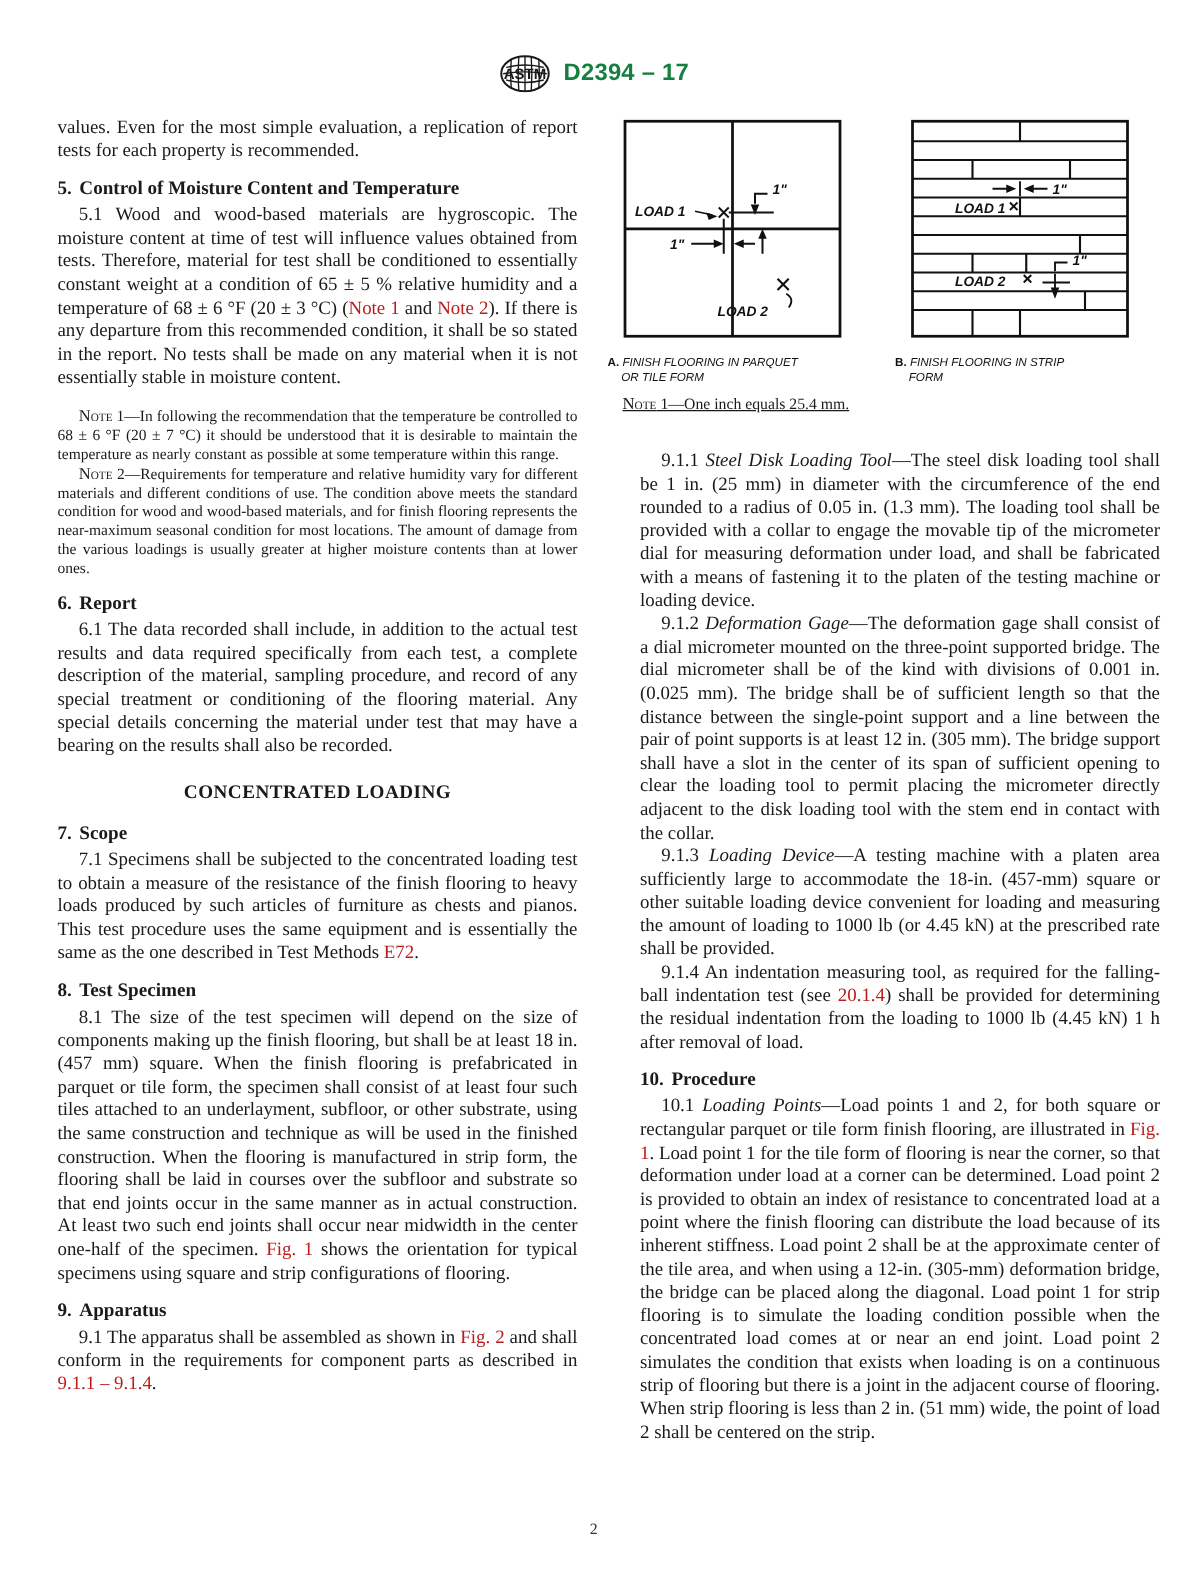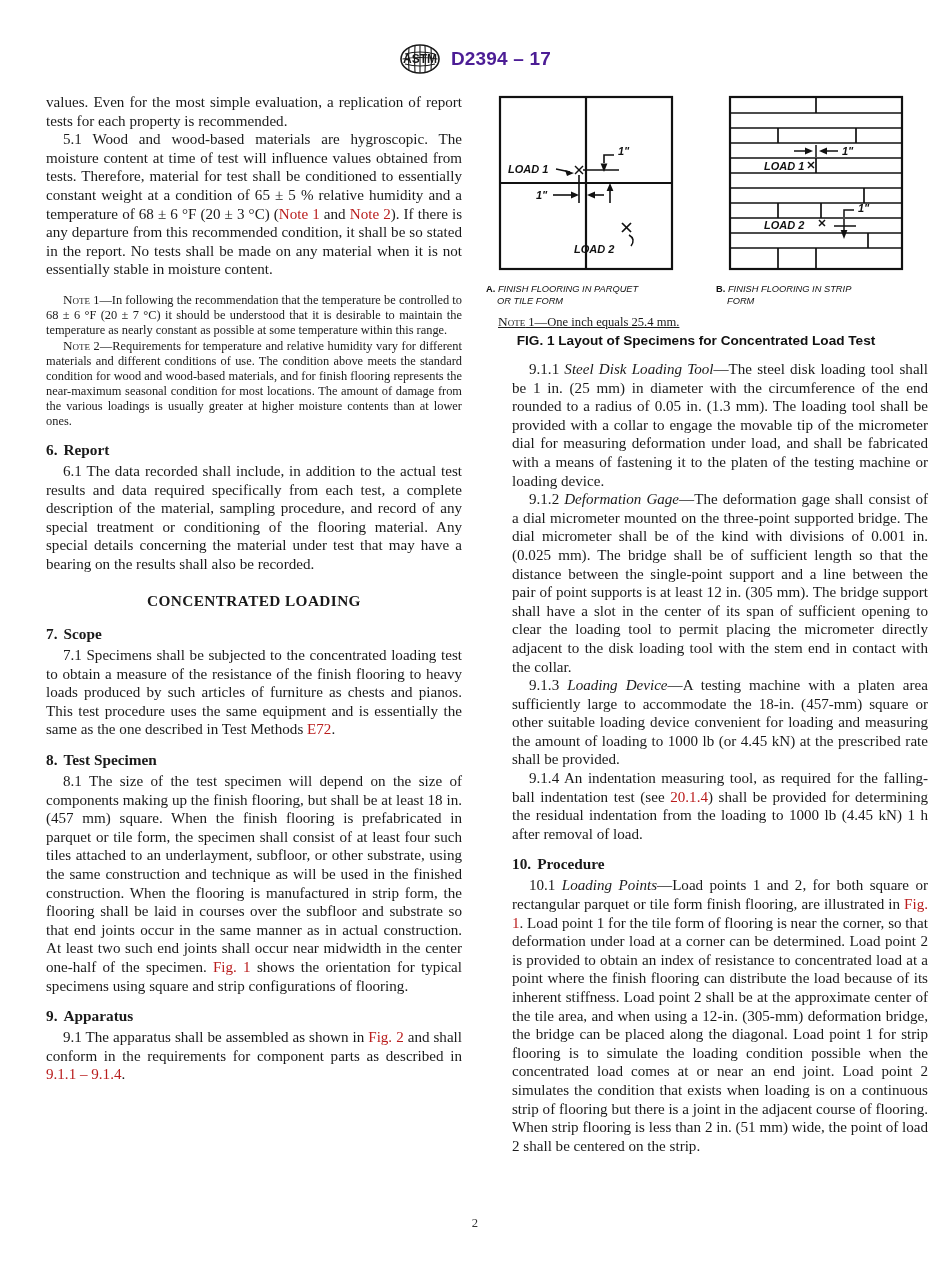--- a/index.html
+++ b/index.html
@@ -39,21 +39,21 @@
     width: 42px;
     height: 30px;
     position: relative;
   }
   .astm-logo svg { display:block; }
   .doc-designation {
     font-family: "Liberation Sans", sans-serif;
     font-weight: bold;
     font-size: 19px;
     letter-spacing: 0.2px;
-    color: #4c1d95;
+    color: #15803d;
   }
 
   
   .col {
     position: absolute;
     top: 93px;
     width: 416px;
     font-size: 15.1px;
     line-height: 18.6px;
     text-align: justify;
@@ -185,20 +185,23 @@
         <text x="21" y="19" font-family="Liberation Sans, sans-serif" font-size="12" font-weight="bold" text-anchor="middle" fill="#1a1a1a">ASTM</text>
       </svg>
     </span>
     <span class="doc-designation">D2394 – 17</span>
   </div>
 
   <div class="col col-left">
 
     <p class="body-p plain-p">values. Even for the most simple evaluation, a replication of report tests for each property is recommended.</p>
 
+    <h2 class="section">
+      <span class="num">5.</span><span>Control of Moisture Content and Temperature</span>
+    </h2>
     <p class="body-p"><span>5.1  Wood and wood-based materials are hygroscopic. The moisture content at time of test will influence values obtained from tests. Therefore, material for test shall be conditioned to essentially constant weight at a condition of 65 ± 5 % relative humidity and a temperature of 68 ± 6 °F (20 ± 3 °C) (</span><span class="lnk">Note 1</span><span> and </span><span class="lnk">Note 2</span><span>). If there is any departure from this recommended condition, it shall be so stated in the report. No tests shall be made on any material when it is not essentially stable in moisture content.</span></p>
 
     <p class="note note-first"><span class="smallcaps">Note</span><span> 1—In following the recommendation that the temperature be controlled to 68 ± 6 °F (20 ± 7 °C) it should be understood that it is desirable to maintain the temperature as nearly constant as possible at some temperature within this range.</span></p>
 
     <p class="note"><span class="smallcaps">Note</span><span> 2—Requirements for temperature and relative humidity vary for different materials and different conditions of use. The condition above meets the standard condition for wood and wood-based materials, and for finish flooring represents the near-maximum seasonal condition for most locations. The amount of damage from the various loadings is usually greater at higher moisture contents than at lower ones.</span></p>
 
     <h2 class="section">
       <span class="num">6.</span><span>Report</span>
     </h2>
     <p class="body-p">6.1  The data recorded shall include, in addition to the actual test results and data required specifically from each test, a complete description of the material, sampling procedure, and record of any special treatment or conditioning of the flooring material. Any special details concerning the material under test that may have a bearing on the results shall also be recorded.</p>
@@ -327,21 +330,20 @@
         </svg>
         <div class="fig-label">
           <span><b>B.</b> <span>FINISH FLOORING IN STRIP</span></span>
           <span class="ind">FORM</span>
         </div>
       </div>
     </div>
 
     <p class="fig-note"><span class="smallcaps">Note</span><span> 1—One inch equals 25.4 mm.</span></p>
 
-    <p class="fig-caption">FIG. 1 Layout of Specimens for Concentrated Load Test</p>
   </div>
 
   <div class="col col-right" style="top:360px;">
 
     <p class="body-p"><span>9.1.1 </span><span class="ital">Steel Disk Loading Tool</span><span>—The steel disk loading tool shall be 1 in. (25 mm) in diameter with the circumference of the end rounded to a radius of 0.05 in. (1.3 mm). The loading tool shall be provided with a collar to engage the movable tip of the micrometer dial for measuring deformation under load, and shall be fabricated with a means of fastening it to the platen of the testing machine or loading device.</span></p>
 
     <p class="body-p"><span>9.1.2 </span><span class="ital">Deformation Gage</span><span>—The deformation gage shall consist of a dial micrometer mounted on the three-point supported bridge. The dial micrometer shall be of the kind with divisions of 0.001 in. (0.025 mm). The bridge shall be of sufficient length so that the distance between the single-point support and a line between the pair of point supports is at least 12 in. (305 mm). The bridge support shall have a slot in the center of its span of sufficient opening to clear the loading tool to permit placing the micrometer directly adjacent to the disk loading tool with the stem end in contact with the collar.</span></p>
 
     <p class="body-p"><span>9.1.3 </span><span class="ital">Loading Device</span><span>—A testing machine with a platen area sufficiently large to accommodate the 18-in. (457-mm) square or other suitable loading device convenient for loading and measuring the amount of loading to 1000 lb (or 4.45 kN) at the prescribed rate shall be provided.</span></p>
 

